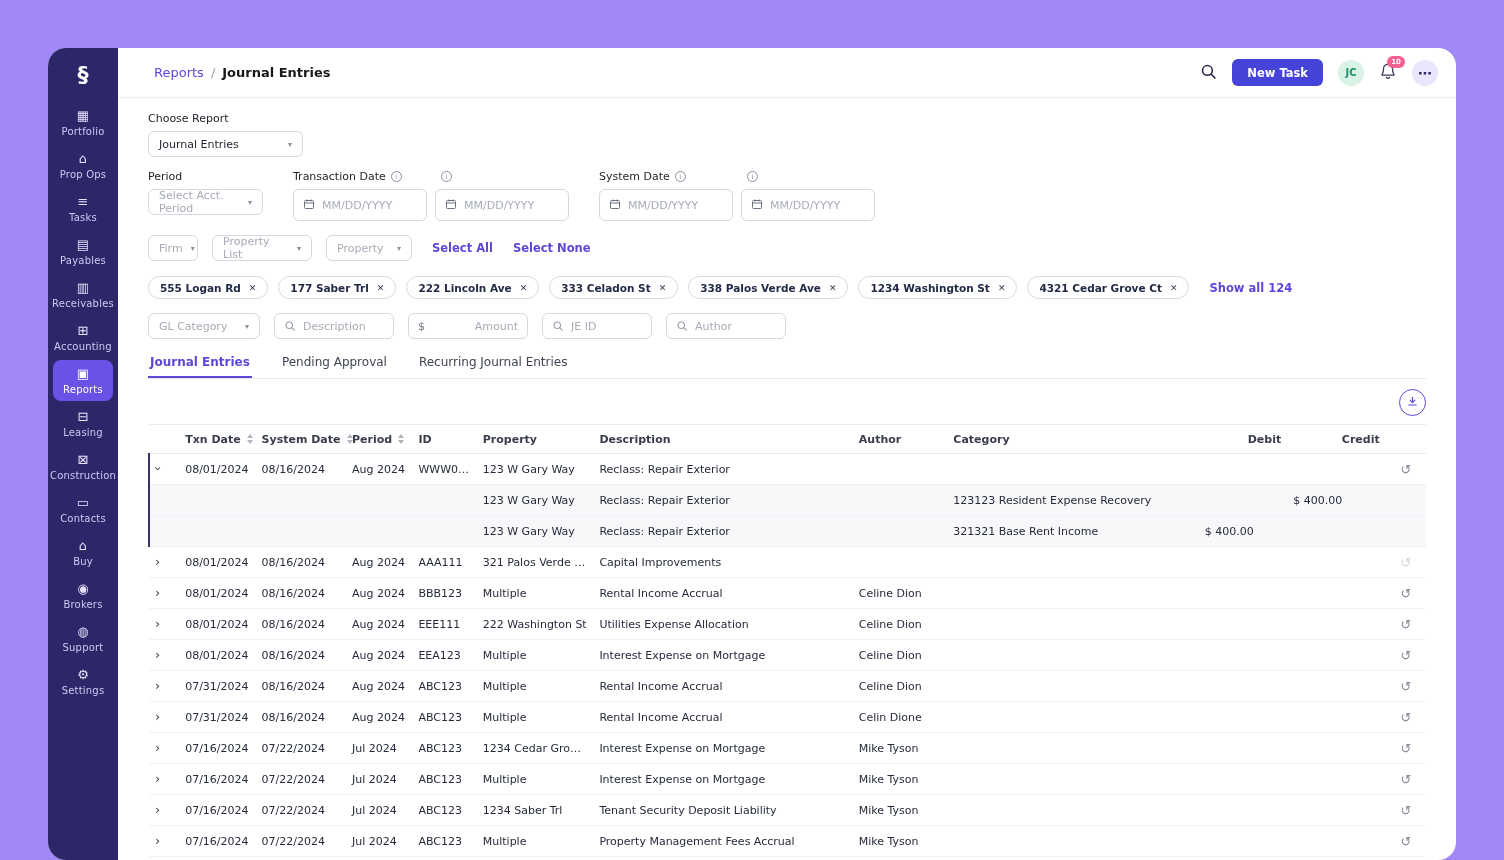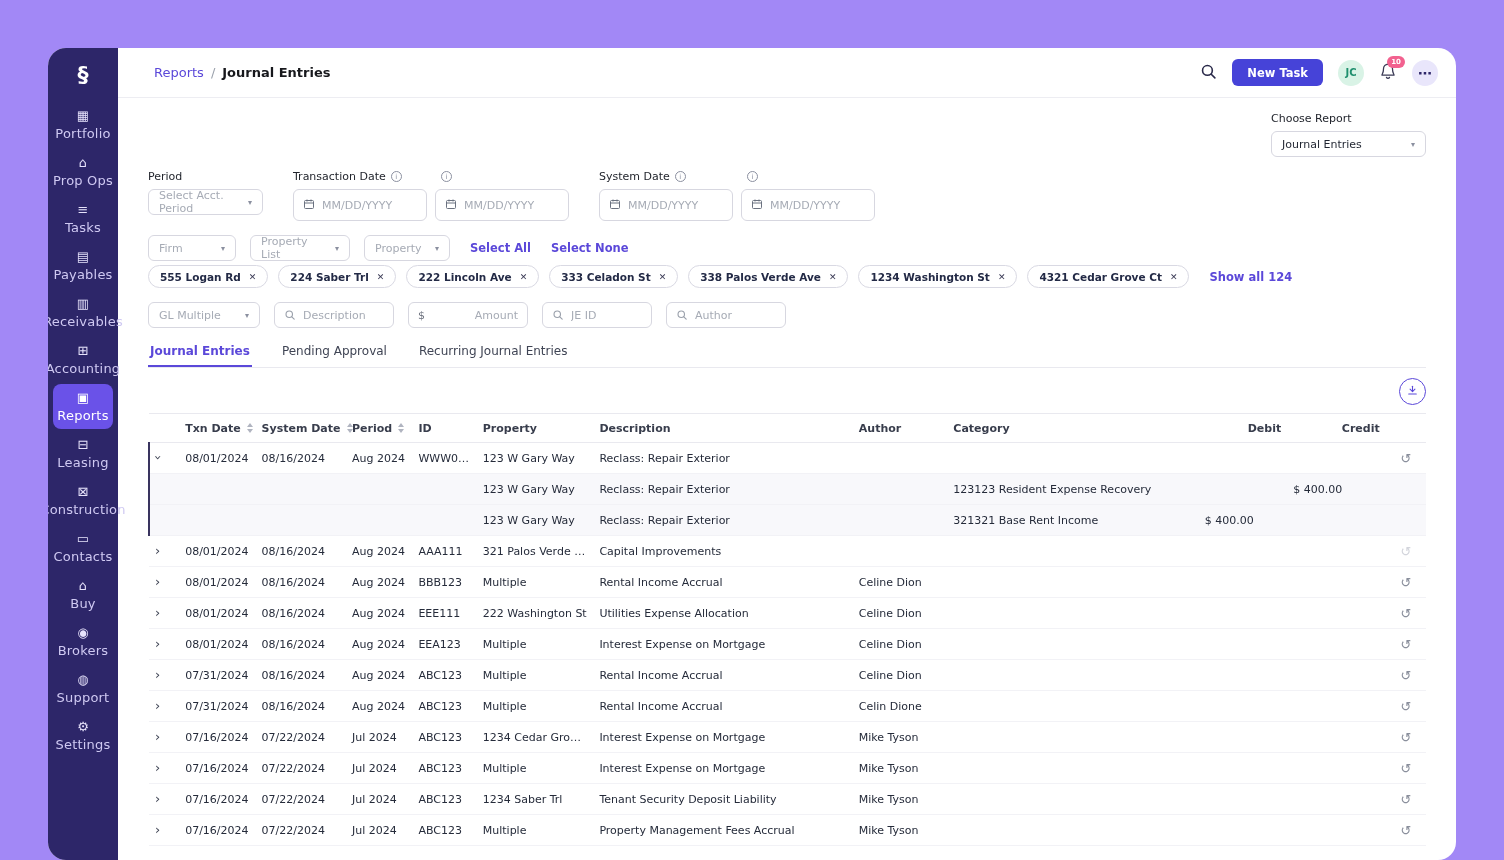--- a/index.html
+++ b/index.html
@@ -7,21 +7,21 @@
   body{font-family:"DejaVu Sans","Liberation Sans",sans-serif;}
   .frame{width:1504px;height:860px;background:#a288f6;position:relative}
   .window{position:absolute;left:48px;top:48px;width:1408px;height:812px;background:#fff;border-radius:18px;overflow:hidden;display:flex}
 
   
   .sidebar{width:70px;background:#2d2669;display:flex;flex-direction:column;align-items:center;flex-shrink:0}
   .logo{height:52px;width:100%;display:flex;align-items:center;justify-content:center;color:#fff;font-size:22px;font-weight:700}
   .nav{display:flex;flex-direction:column;gap:2px;width:100%;padding:2px 5px}
   .nav-item{display:flex;flex-direction:column;align-items:center;gap:4px;padding:7px 0 6px;border-radius:8px;cursor:pointer}
   .nav-icon{font-size:13px;line-height:1;color:#e6e2fb}
-  .nav-label{font-size:13px;color:#cfc9f2;letter-spacing:.2px}
+  .nav-label{font-size:10px;color:#cfc9f2;letter-spacing:.2px}
   .nav-item.active{background:#6a52e8}
   .nav-item.active .nav-label{color:#fff}
   .nav-item.active .nav-icon{color:#fff}
 
   
   .main{flex:1;display:flex;flex-direction:column;min-width:0}
   .topbar{height:50px;border-bottom:1px solid #ededf2;display:flex;align-items:center;justify-content:space-between;padding:0 18px;flex-shrink:0}
   .breadcrumb{font-size:13px;display:flex;gap:7px;align-items:center;margin-left:18px}
   .bc-link{color:#5b48d9;cursor:pointer}
   .bc-sep{color:#9aa0ab}
@@ -33,38 +33,38 @@
   .bell-wrap{position:relative;cursor:pointer;display:flex}
   .badge{position:absolute;top:-6px;right:-8px;background:#f2618f;color:#fff;font-size:7px;font-weight:700;border-radius:8px;padding:2px 4px;min-width:12px;text-align:center}
   .more-btn{width:26px;height:26px;border-radius:50%;background:#e9e6fb;color:#2d2669;display:flex;align-items:center;justify-content:center;font-size:14px;font-weight:700;cursor:pointer}
 
   .content{flex:1;padding:14px 30px 0;overflow:hidden;position:relative}
 
   .field-label{font-size:11px;color:#23262e;margin-bottom:6px}
   .select{display:flex;align-items:center;justify-content:space-between;gap:8px;border:1px solid #d7d7e0;border-radius:6px;height:26px;padding:0 10px;font-size:11px;color:#a6abb5;background:#fff;cursor:pointer}
   .select.filled{color:#1f2430}
   .sel-chev{color:#8b90a0;font-size:8px}
-  .w-report{width:155px}.w-period{width:115px}.w-firm{width:88px}.w-plist{width:100px}.w-prop{width:86px}.w-glcat{width:112px}
-
-  .row-report{display:flex;justify-content:flex-end;align-items:flex-end}
+  .w-report{width:155px}.w-period{width:115px}.w-firm{width:50px}.w-plist{width:100px}.w-prop{width:86px}.w-glcat{width:112px}
+
+  .row-report{display:flex;justify-content:space-between;align-items:flex-end}
   .actions{display:flex;gap:12px}
   .btn-outline{border:1px solid #5b48d9;color:#5b48d9;background:#fff;height:25px;border-radius:6px;padding:0 13px;font-size:11.5px;font-weight:600;font-family:inherit;cursor:pointer;white-space:nowrap}
 
   .row-dates{display:flex;gap:30px;margin-top:13px}
   .lbl-row{display:flex;align-items:center;gap:5px;margin-bottom:6px;position:relative;font-size:11px;color:#23262e}
   .info{width:11px;height:11px;border:1px solid #8b90a0;color:#8b90a0;border-radius:50%;font-size:7px;display:inline-flex;align-items:center;justify-content:center;flex-shrink:0}
   .info2{position:absolute;left:148px;top:1px}
   .date-pair{display:flex;gap:8px}
   .date-box{display:flex;align-items:center;gap:7px;border:1px solid #d7d7e0;border-radius:6px;height:26px;padding:15px 9px;width:134px;font-size:11px;color:#a6abb5;background:#fff;cursor:pointer}
 
   .row-props{display:flex;align-items:center;gap:14px;margin-top:14px}
   .link{color:#5b48d9;font-weight:600;font-size:11.5px;cursor:pointer;white-space:nowrap}
   .row-props .link{margin-left:6px}
 
-  .row-chips{display:flex;align-items:center;gap:10px;margin-top:4px}
+  .row-chips{display:flex;align-items:center;gap:10px;margin-top:15px}
   .chip{display:inline-flex;align-items:center;gap:8px;height:23px;padding:0 11px;border:1px solid #d9d9e3;border-radius:12px;background:#fff;font-size:10.5px;font-weight:600;color:#232a46;cursor:default;white-space:nowrap}
   .chip-x{color:#3a3a55;font-size:9px;cursor:pointer}
   .show-all{margin-left:10px}
 
   .row-search{display:flex;gap:14px;margin-top:14px}
   .tbox{display:flex;align-items:center;gap:7px;border:1px solid #d7d7e0;border-radius:6px;height:26px;padding:0 9px;background:#fff}
   .tbox input{border:0;outline:0;width:100%;font-size:11px;font-family:inherit;color:#23262e;background:transparent}
   .tbox input::placeholder{color:#a6abb5}
   .w-desc{width:120px}.w-amt{width:120px}.w-jeid{width:110px}.w-auth{width:120px}
   .amt-prefix{color:#6f7480;font-size:11px}
@@ -291,21 +291,21 @@
           <span class="link">Select All</span>
           <span class="link">Select None</span>
         </div>
 
         <div class="row-chips">
           <span class="chip">
     <span>555 Logan Rd</span>
     <span class="chip-x">✕</span>
             </span>
             <span class="chip">
-    <span>224 Saber Trl</span>
+    <span>177 Saber Trl</span>
     <span class="chip-x">✕</span>
             </span>
             <span class="chip">
     <span>222 Lincoln Ave</span>
     <span class="chip-x">✕</span>
             </span>
             <span class="chip">
     <span>333 Celadon St</span>
     <span class="chip-x">✕</span>
             </span>
@@ -319,21 +319,21 @@
             </span>
             <span class="chip">
     <span>4321 Cedar Grove Ct</span>
     <span class="chip-x">✕</span>
             </span>
             <span class="link show-all" style="order:99">Show all 124</span>
         </div>
 
         <div class="row-search">
           <div class="select w-glcat">
-            <span>GL Multiple</span>
+            <span>GL Category</span>
             <span class="sel-chev">▾</span>
           </div>
           <div class="tbox w-desc">
             <span><svg width="12" height="12" viewBox="0 0 16 16">
                   <circle cx="7" cy="7" r="4.3" fill="none" stroke="#9aa0ab" stroke-width="1.5"></circle>
                   <line x1="10.4" y1="10.4" x2="13.6" y2="13.6" stroke="#9aa0ab" stroke-width="1.5" stroke-linecap="round"></line>
                 </svg></span>
             <input placeholder="Description" style="">
           </div>
           <div class="tbox w-amt amount">

